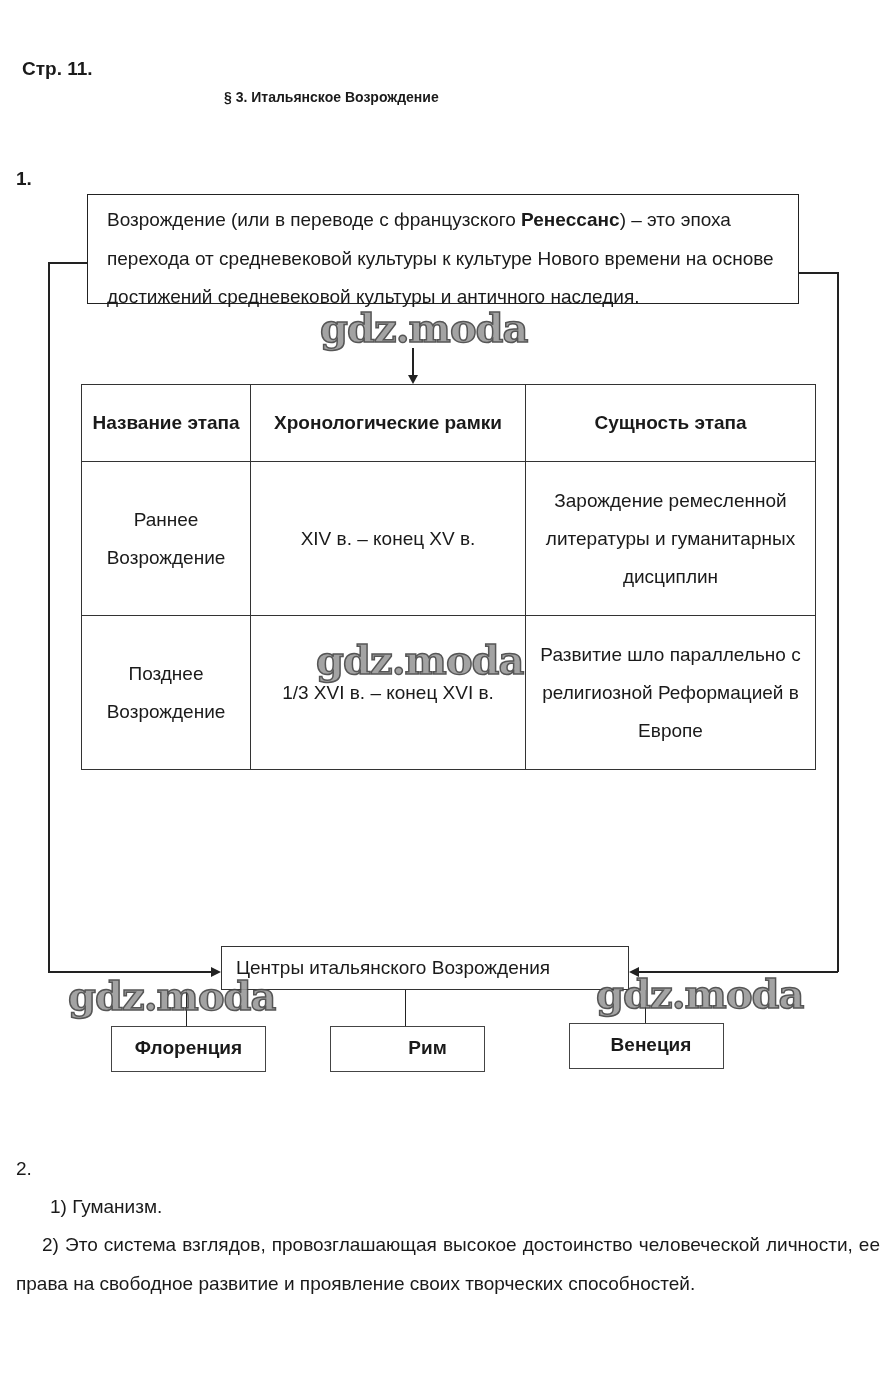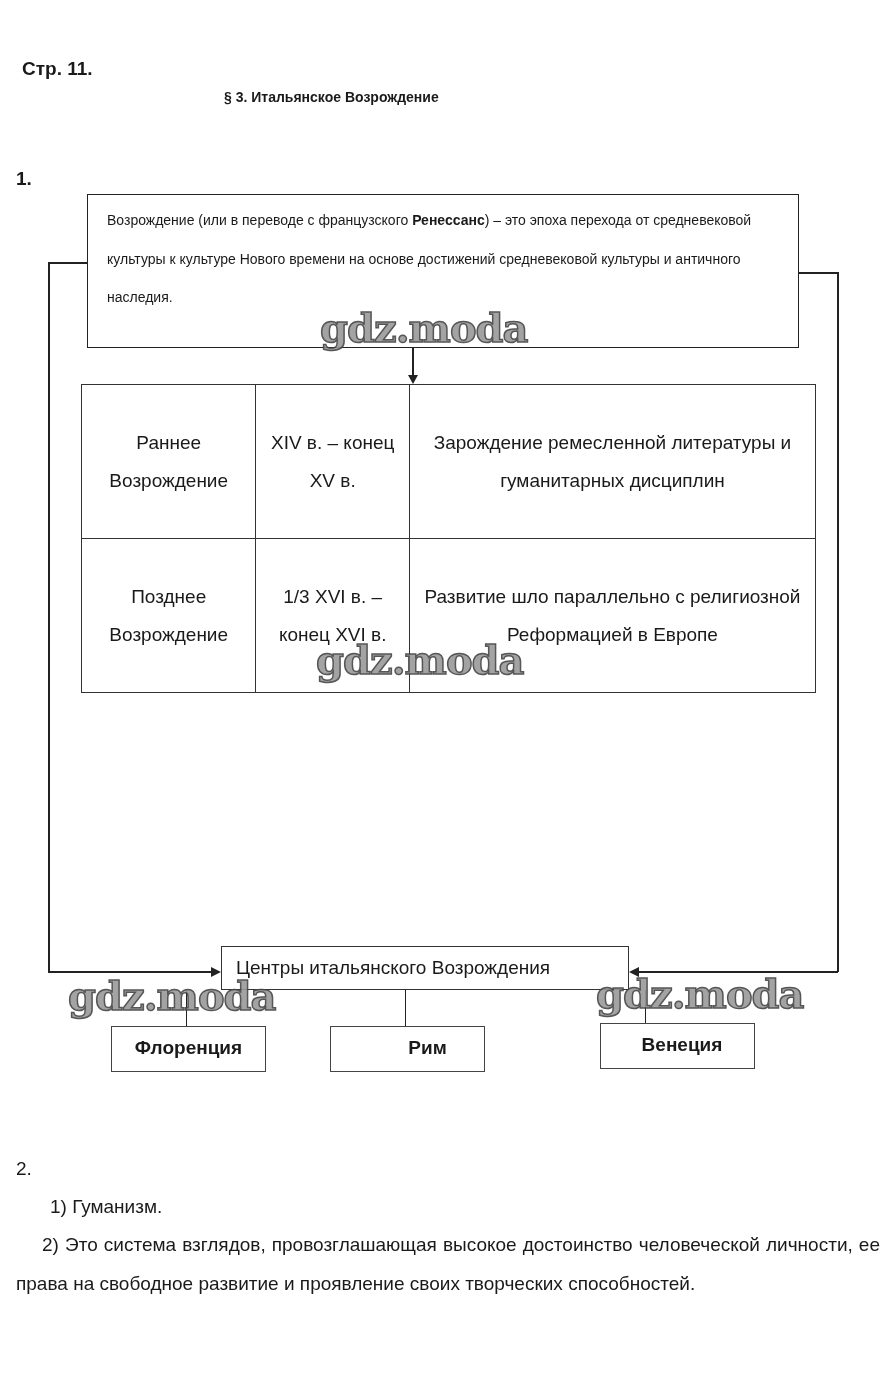--- a/index.html
+++ b/index.html
@@ -2,22 +2,22 @@
 <html><head>
 <meta charset="utf-8">
 <style>
   html, body { margin:0; padding:0; background:#ffffff; }
   body { width:895px; height:1386px; position:relative; overflow:hidden;
          font-family:"Liberation Sans", sans-serif; color:#1a1a1a; }
   .abs { position:absolute; }
   .page-label { left:22px; top:58px; font-size:19px; font-weight:bold; }
   .section-title { left:224px; top:89px; font-size:14px; font-weight:bold; }
   .q-num { font-size:19px; font-weight:bold; }
-  .def-box { left:87px; top:194px; width:712px; height:154px; border:1.5px solid #222;
-             box-sizing:border-box; padding:6px 0 0 19px; font-size:14px; line-height:38.5px; }
+  .def-box { left:87px; top:194px; width:712px; height:110px; border:1.5px solid #222;
+             box-sizing:border-box; padding:6px 0 0 19px; font-size:19px; line-height:38.5px; }
   .def-box b { font-weight:bold; }
   .line { background:#222; position:absolute; }
   .stages { left:81px; top:384px; width:735px; border-collapse:collapse; font-size:19px; }
   .stages td, .stages th { border:1px solid #333; text-align:center; vertical-align:middle;
                            line-height:38px; padding:0 4px; }
   .stages th { font-weight:bold; }
   .center-box { left:221px; top:946px; width:408px; height:44px; border:1px solid #333;
                 box-sizing:border-box; font-size:19px; padding-left:14px; line-height:42px; }
   .city { height:46px; border:1px solid #444; box-sizing:border-box; font-size:19px;
           font-weight:bold; text-align:center; line-height:42px; }
@@ -49,20 +49,25 @@
 
 <div class="abs def-box">
   <span>Возрождение (или в переводе с французского </span><b>Ренессанс</b><span>) – это эпоха перехода от средневековой культуры к культуре Нового времени на основе достижений средневековой культуры и античного наследия.</span>
 </div>
 
 <div class="line" style="left:412px;top:348px;width:1.5px;height:28px;"></div>
 <div class="abs arrow-head-down" style="left:408px;top:375px;"></div>
 
 <table class="abs stages">
   <tbody>
+  <tr style="height:77px;">
+    <th style="width:160px;">Название этапа</th>
+    <th style="width:266px;">Хронологические рамки</th>
+    <th>Сущность этапа</th>
+  </tr>
   <tr style="height:154px;">
     <td>Раннее Возрождение</td>
     <td>XIV в. – конец XV в.</td>
     <td>Зарождение ремесленной литературы и гуманитарных дисциплин</td>
   </tr>
   <tr style="height:154px;">
     <td>Позднее Возрождение</td>
     <td>1/3 XVI в. – конец XVI в.</td>
     <td>Развитие шло параллельно с религиозной Реформацией в Европе</td>
   </tr>
@@ -70,21 +75,21 @@
   </table>
 
 <div class="abs center-box">Центры итальянского Возрождения</div>
 
 <div class="line" style="left:186px;top:990px;width:1px;height:36px;"></div>
 <div class="line" style="left:405px;top:990px;width:1px;height:36px;"></div>
 <div class="line" style="left:645px;top:990px;width:1px;height:34px;"></div>
 
 <div class="abs city" style="left:111px;top:1026px;width:155px;">Флоренция</div>
 <div class="abs city" style="left:330px;top:1026px;width:155px;padding-left:40px;">Рим</div>
-<div class="abs city" style="left:600px;top:1023px;width:155px;padding-left:9px;">Венеция</div>
+<div class="abs city" style="left:569px;top:1023px;width:155px;padding-left:9px;">Венеция</div>
 
 <div class="abs wm" style="left:320px;top:304px;">gdz.moda</div>
 <div class="abs wm" style="left:316px;top:636px;">gdz.moda</div>
 <div class="abs wm" style="left:68px;top:972px;">gdz.moda</div>
 <div class="abs wm" style="left:596px;top:970px;">gdz.moda</div>
 
 <div class="abs q-num" style="left:16px;top:1158px;font-weight:normal;">2.</div>
 <div class="abs para" style="left:50px;top:1188px;">1) Гуманизм.</div>
 <div class="abs para justify" style="left:16px;top:1226px;width:864px;text-indent:26px;">2) Это система взглядов, провозглашающая высокое достоинство человеческой личности, ее права на свободное развитие и проявление своих творческих способностей.</div>
 

